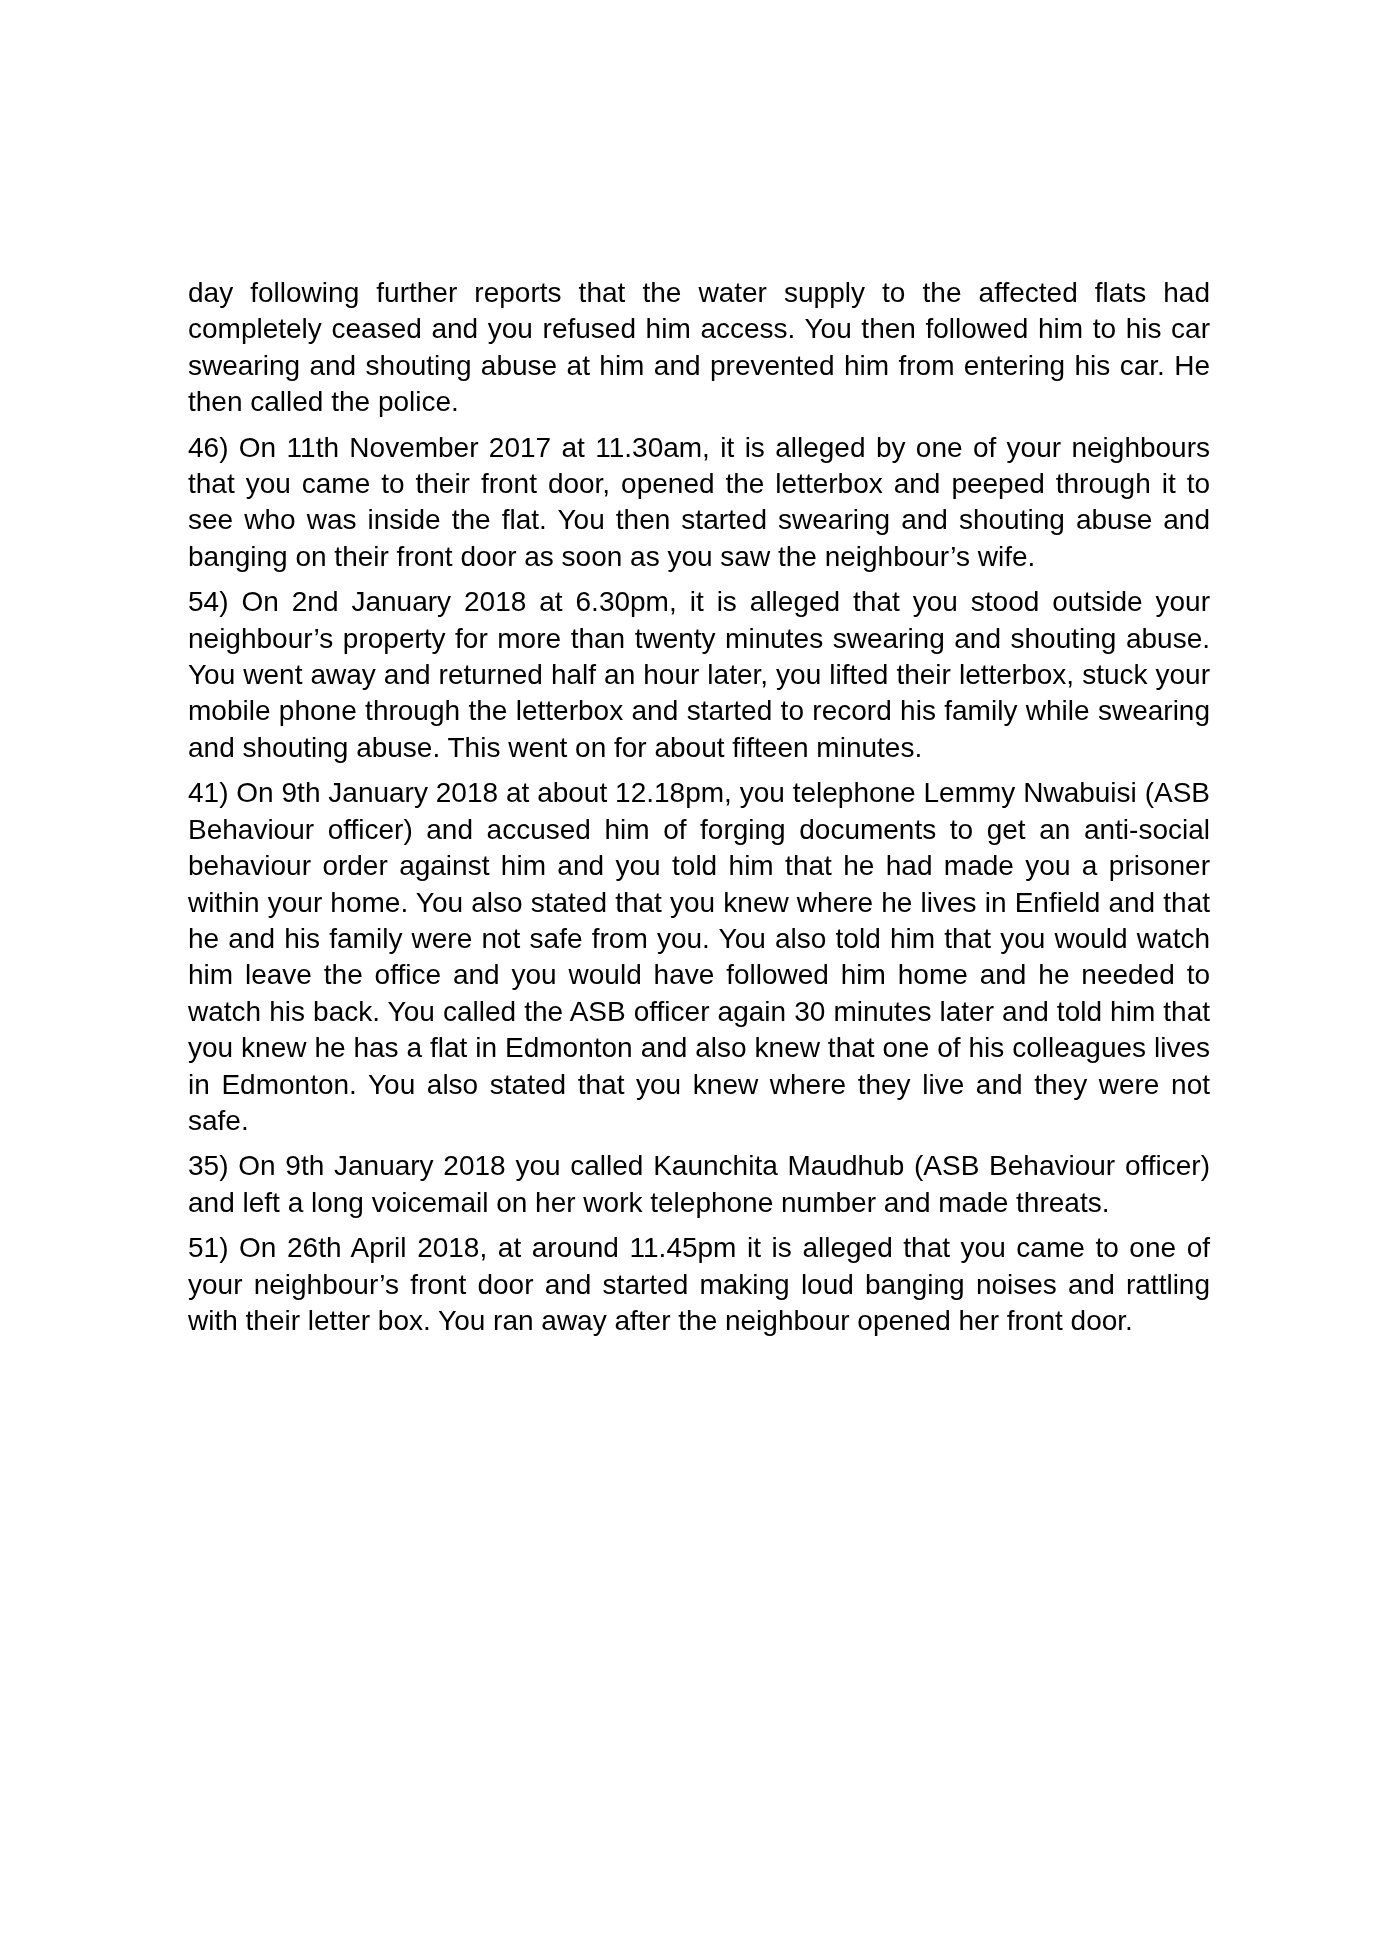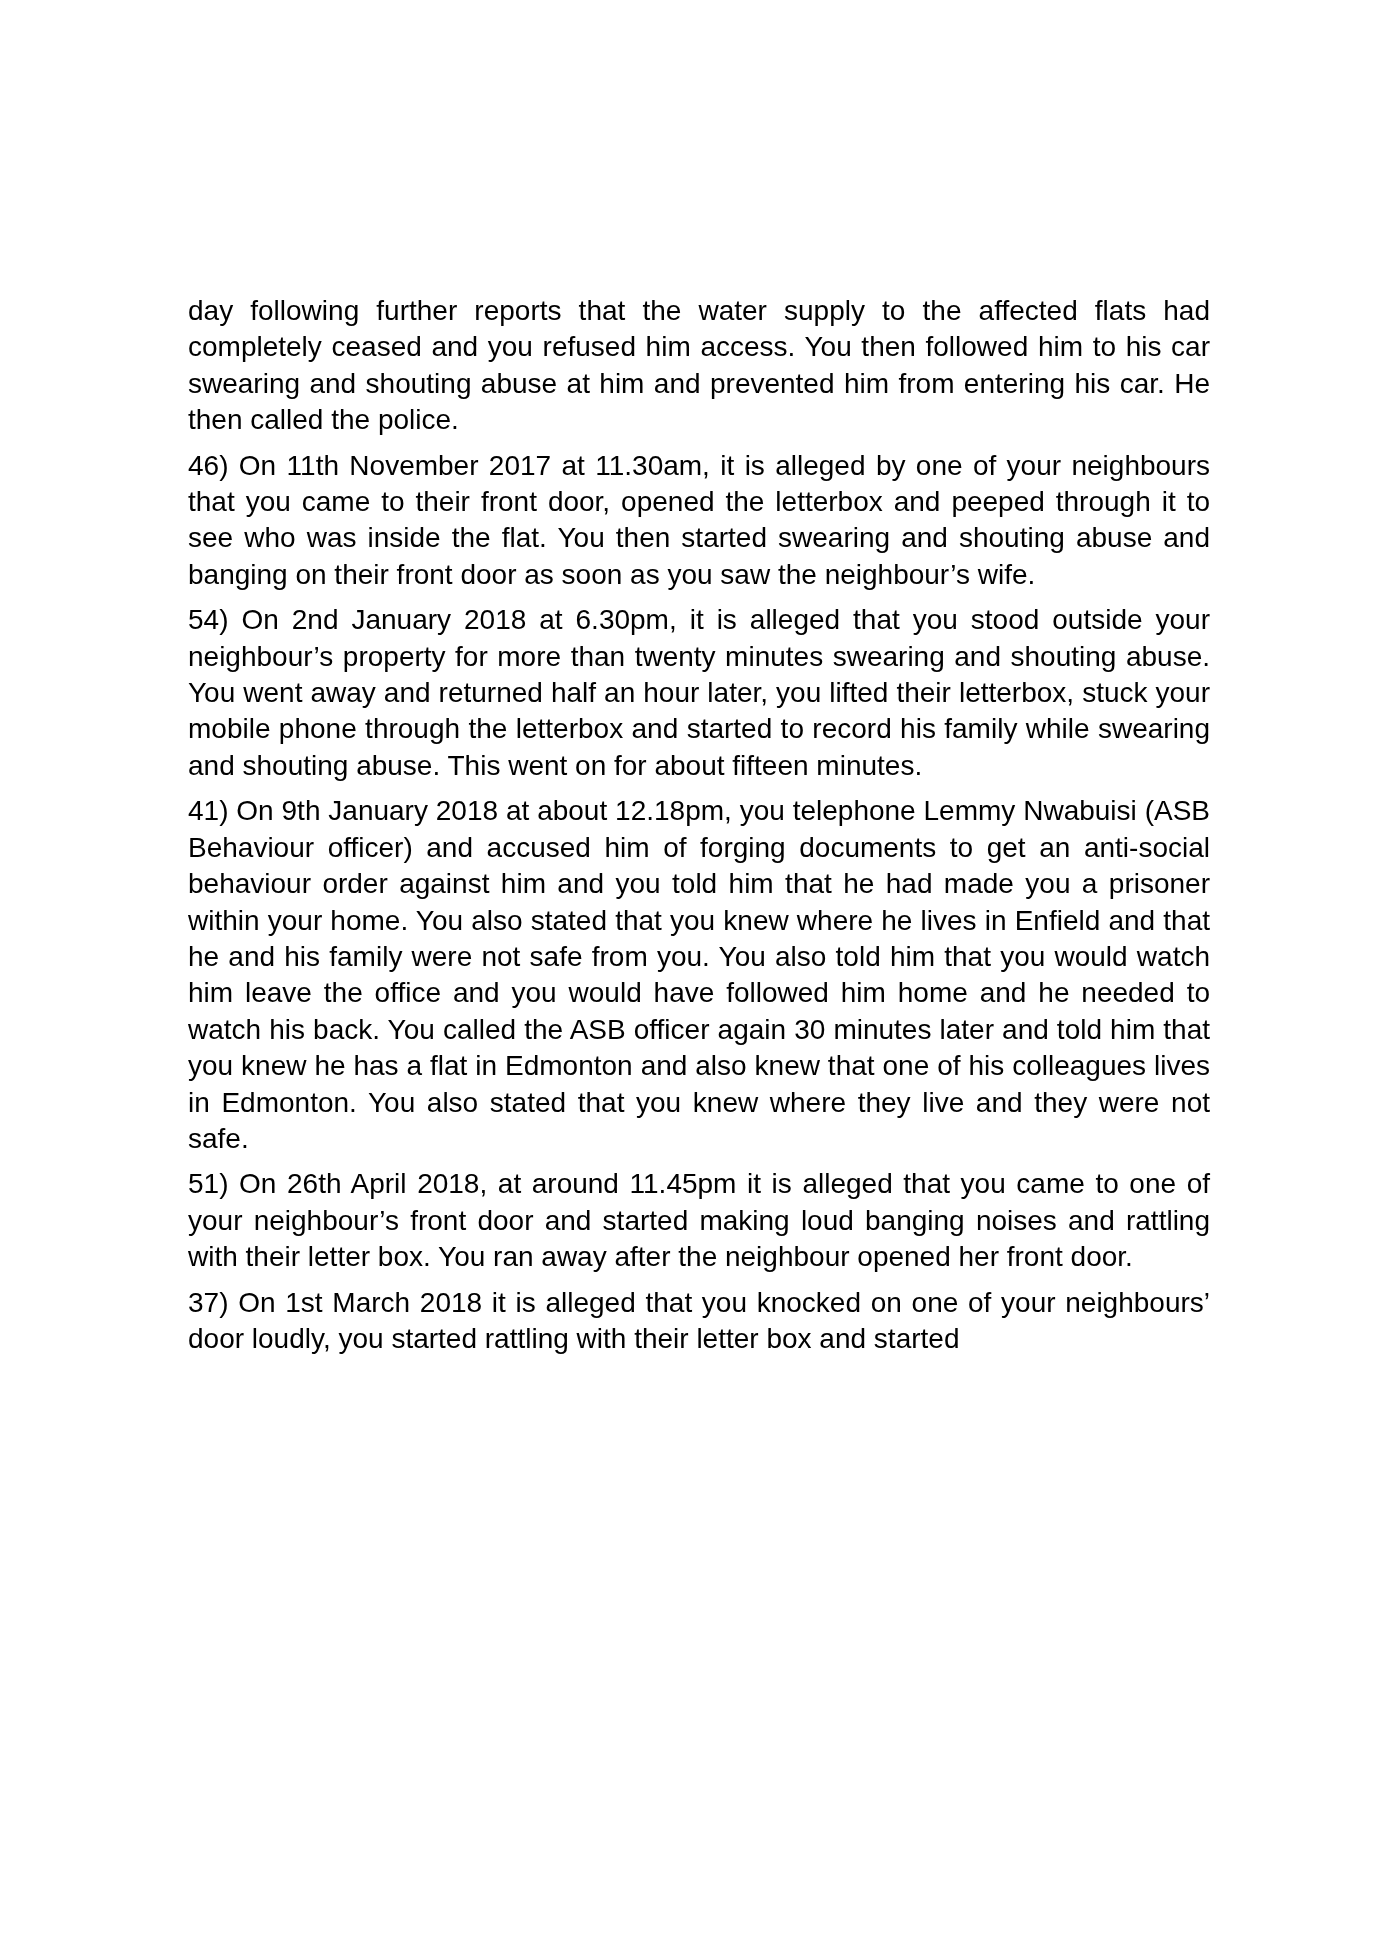--- a/index.html
+++ b/index.html
@@ -11,21 +11,21 @@
     position: relative;
     width: 1378px;
     height: 1949px;
     background: #ffffff;
     overflow: hidden;
     font-family: "Liberation Sans", sans-serif;
   }
   .text-block {
     position: absolute;
     left: 188px;
-    top: 293px;
+    top: 275px;
     width: 1022px;
     font-size: 28px;
     line-height: 36.4px;
     color: #000000;
     text-align: justify;
     text-justify: inter-word;
   }
   .para {
     margin: 0 0 9px 0;
   }
@@ -49,25 +49,25 @@
     <p class="para">
       <span class="para-num">54)</span>
       <span class="para-text">On 2nd January 2018 at 6.30pm, it is alleged that you stood outside your neighbour’s property for more than twenty minutes swearing and shouting abuse. You went away and returned half an hour later, you lifted their letterbox, stuck your mobile phone through the letterbox and started to record his family while swearing and shouting abuse. This went on for about fifteen minutes.</span>
     </p>
 
     <p class="para">
       <span class="para-num">41)</span>
       <span class="para-text">On 9th January 2018 at about 12.18pm, you telephone Lemmy Nwabuisi (ASB Behaviour officer) and accused him of forging documents to get an anti-social behaviour order against him and you told him that he had made you a prisoner within your home. You also stated that you knew where he lives in Enfield and that he and his family were not safe from you. You also told him that you would watch him leave the office and you would have followed him home and he needed to watch his back. You called the ASB officer again 30 minutes later and told him that you knew he has a flat in Edmonton and also knew that one of his colleagues lives in Edmonton. You also stated that you knew where they live and they were not safe.</span>
     </p>
 
+    <p class="para">
+      <span class="para-num">35)</span>
+      <span class="para-text">On 9th January 2018 you called Kaunchita Maudhub (ASB Behaviour officer) and left a long voicemail on her work telephone number and made threats.</span>
+    </p>
 
     <p class="para">
       <span class="para-num">51)</span>
       <span class="para-text">On 26th April 2018, at around 11.45pm it is alleged that you came to one of your neighbour’s front door and started making loud banging noises and rattling with their letter box. You ran away after the neighbour opened her front door.</span>
     </p>
 
-    <p class="para">
-      <span class="para-num">37)</span>
-      <span class="para-text">On 1st March 2018 it is alleged that you knocked on one of your neighbours’ door loudly, you started rattling with their letter box and started</span>
-    </p>
 
   </div>
 </div>
 
 </body></html>

